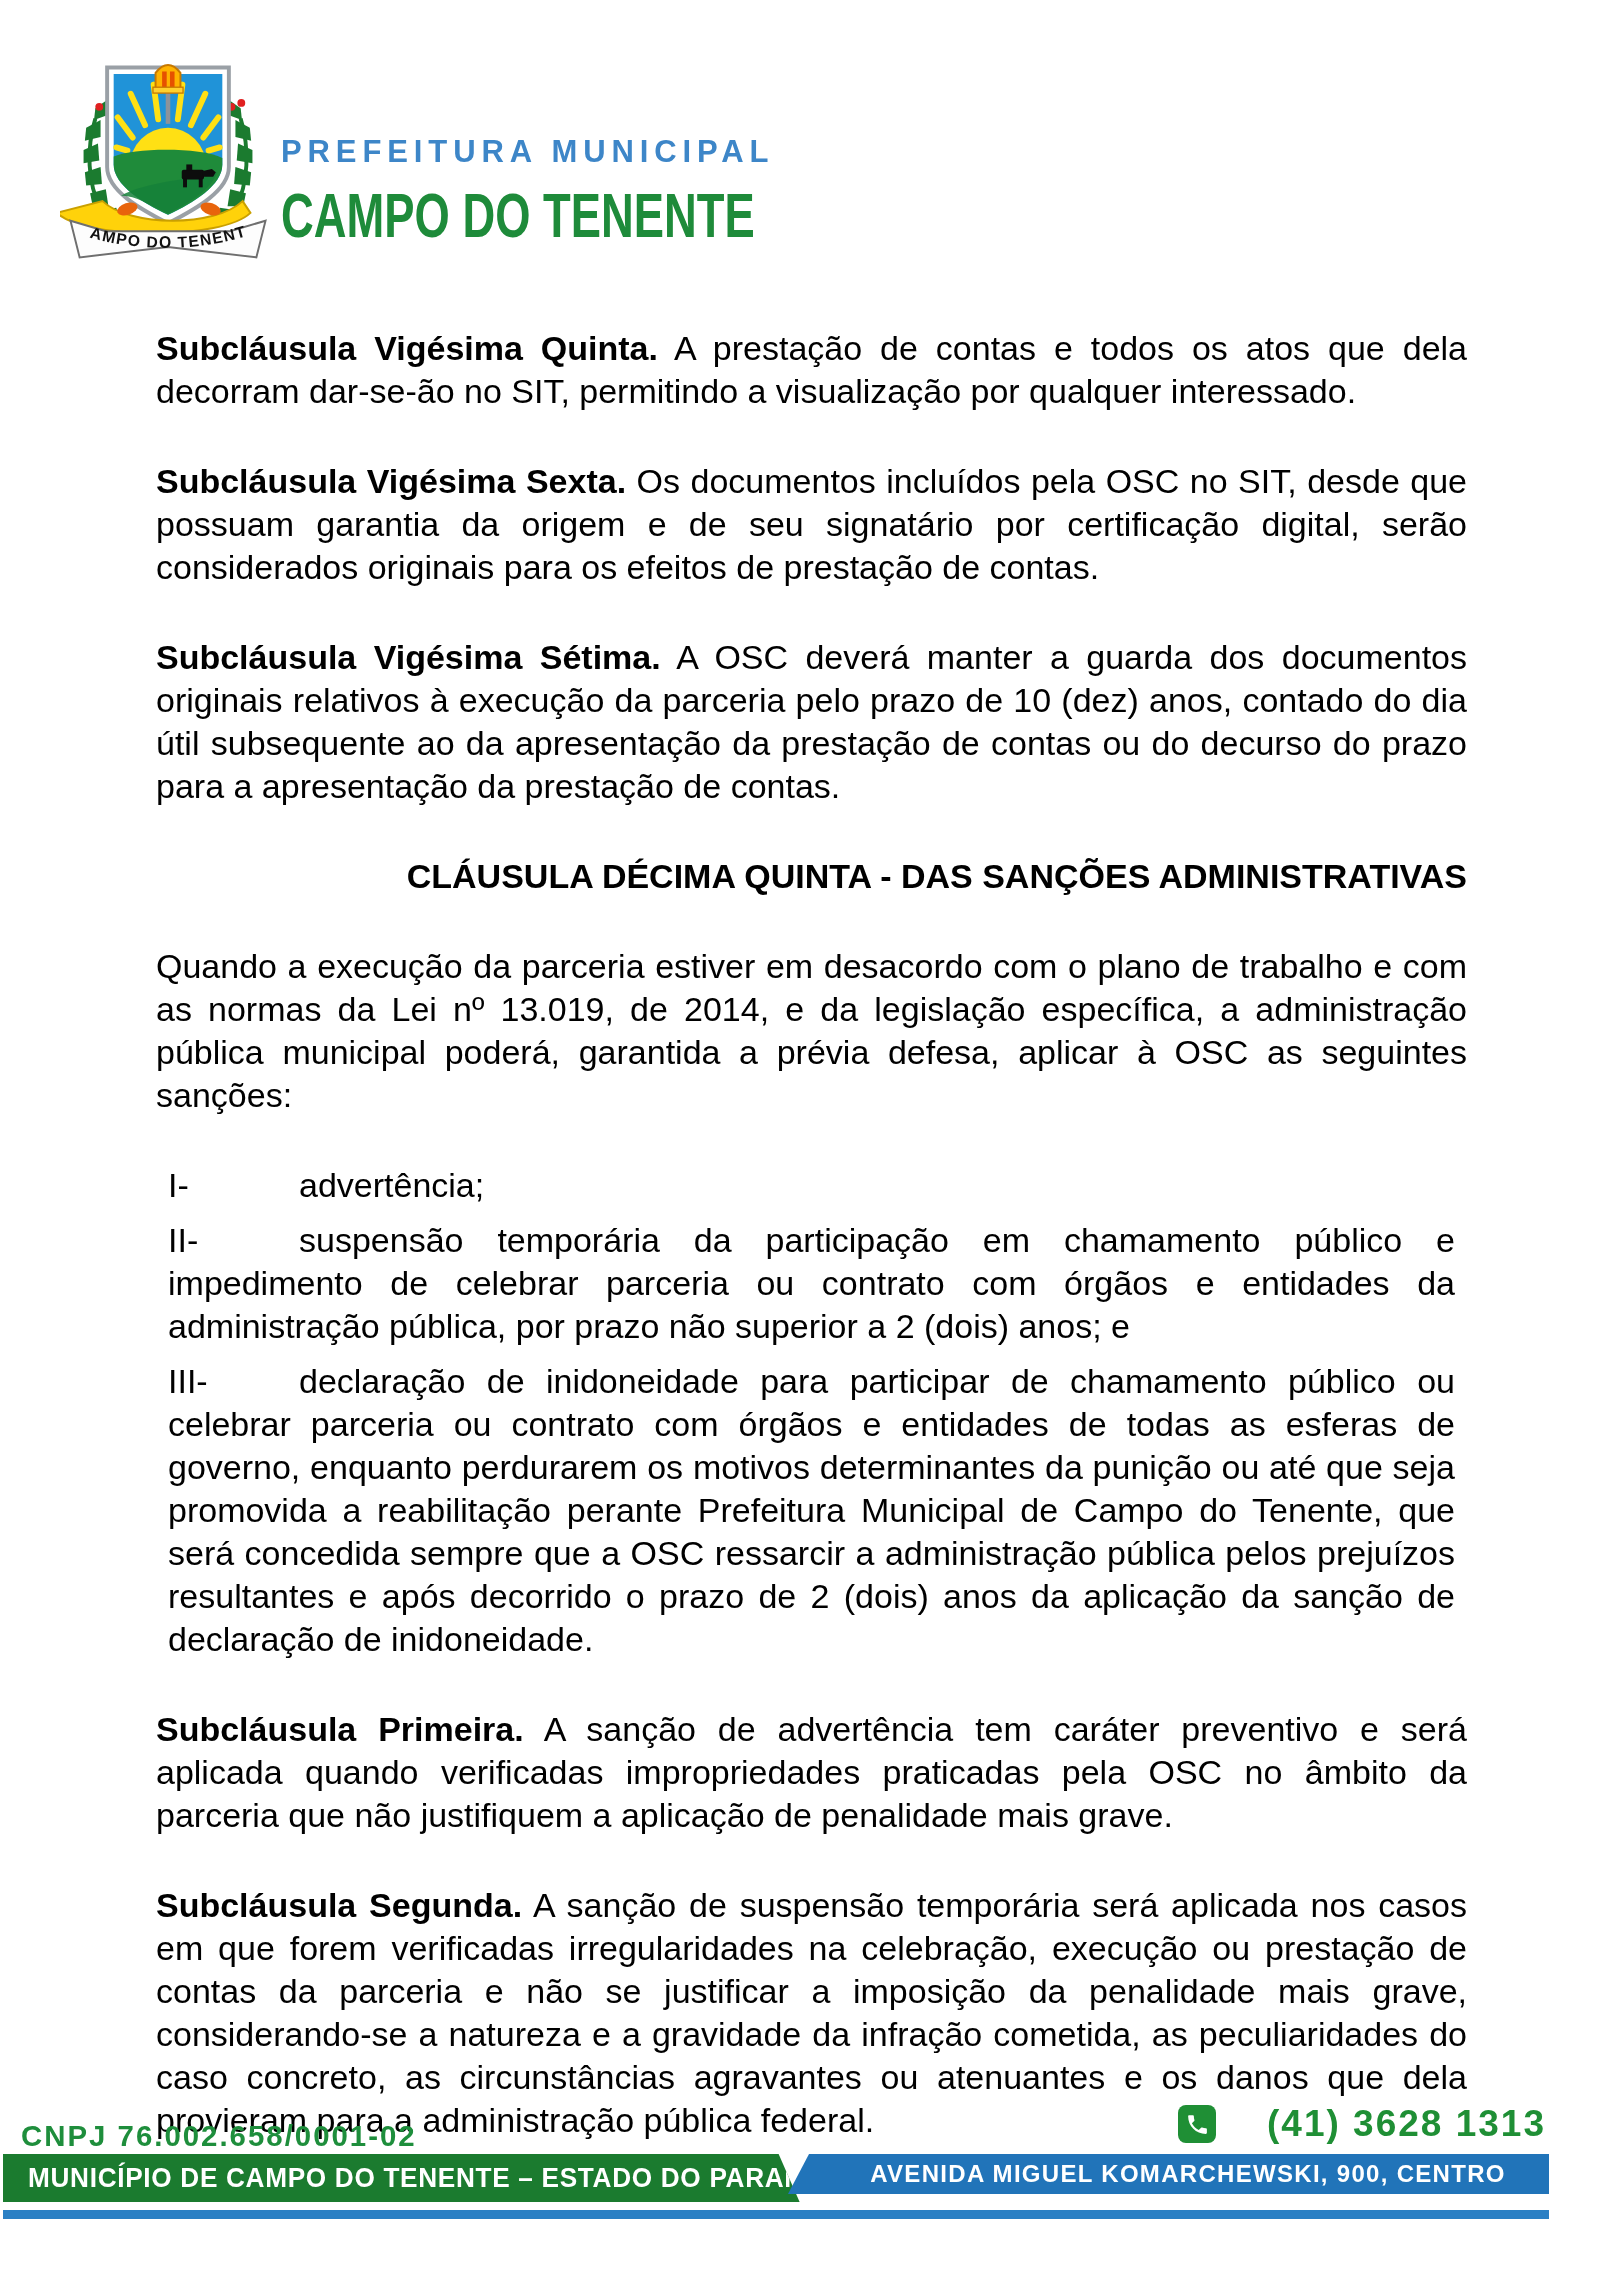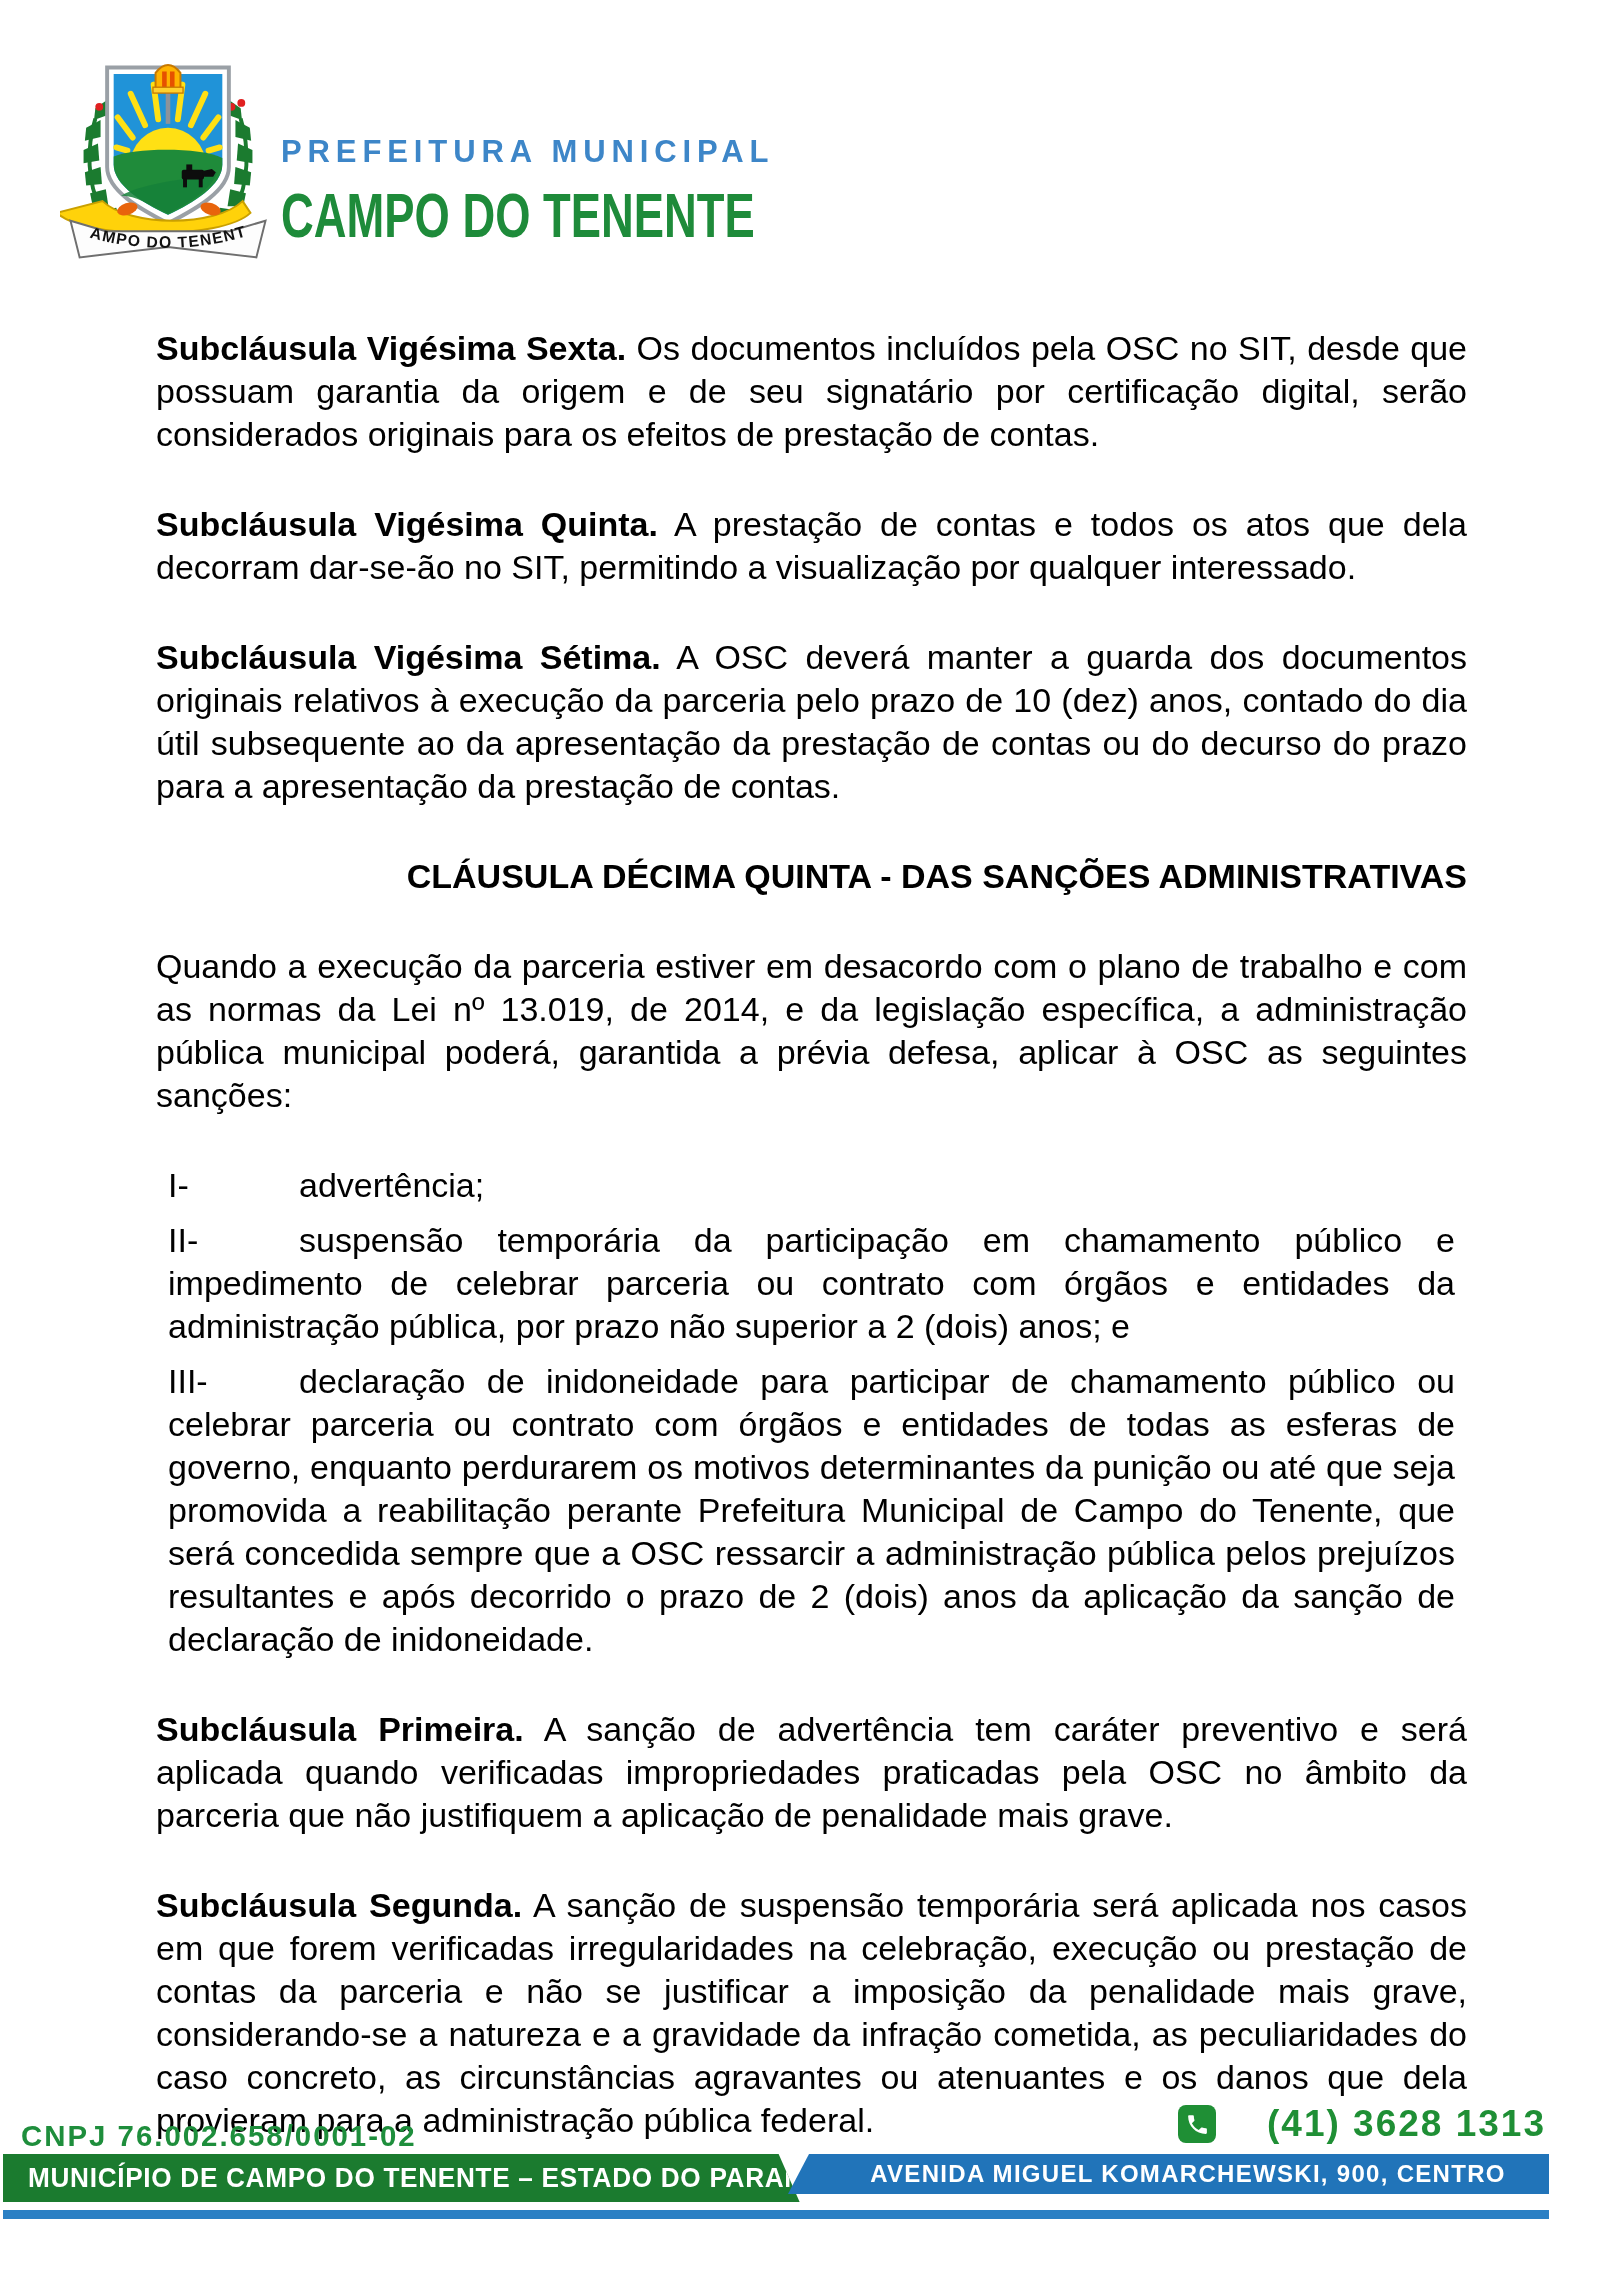--- a/index.html
+++ b/index.html
@@ -166,23 +166,23 @@
     </svg>
 
     <div class="titles">
       <div class="title-line1">PREFEITURA MUNICIPAL</div>
       <div class="title-line2">CAMPO DO TENENTE</div>
     </div>
   </div>
 
   <main class="content">
 
+    <p><b>Subcláusula Vigésima Quinta.</b><span> A prestação de contas e todos os atos que dela decorram dar-se-ão no SIT, permitindo a visualização por qualquer interessado.</span></p>
+
     <p><b>Subcláusula Vigésima Sexta.</b><span> Os documentos incluídos pela OSC no SIT, desde que possuam garantia da origem e de seu signatário por certificação digital, serão considerados originais para os efeitos de prestação de contas.</span></p>
-
-    <p><b>Subcláusula Vigésima Quinta.</b><span> A prestação de contas e todos os atos que dela decorram dar-se-ão no SIT, permitindo a visualização por qualquer interessado.</span></p>
 
     <p><b>Subcláusula Vigésima Sétima.</b><span> A OSC deverá manter a guarda dos documentos originais relativos à execução da parceria pelo prazo de 10 (dez) anos, contado do dia útil subsequente ao da apresentação da prestação de contas ou do decurso do prazo para a apresentação da prestação de contas.</span></p>
 
     <p class="h">CLÁUSULA DÉCIMA QUINTA - DAS SANÇÕES ADMINISTRATIVAS</p>
 
     <p>Quando a execução da parceria estiver em desacordo com o plano de trabalho e com as normas da Lei nº 13.019, de 2014, e da legislação específica, a administração pública municipal poderá, garantida a prévia defesa, aplicar à OSC as seguintes sanções:</p>
 
     <div class="list">
       <p><span class="enum">I-</span><span>advertência;</span></p>
       <p><span class="enum">II-</span><span>suspensão temporária da participação em chamamento público e impedimento de celebrar parceria ou contrato com órgãos e entidades da administração pública, por prazo não superior a 2 (dois) anos; e</span></p>

